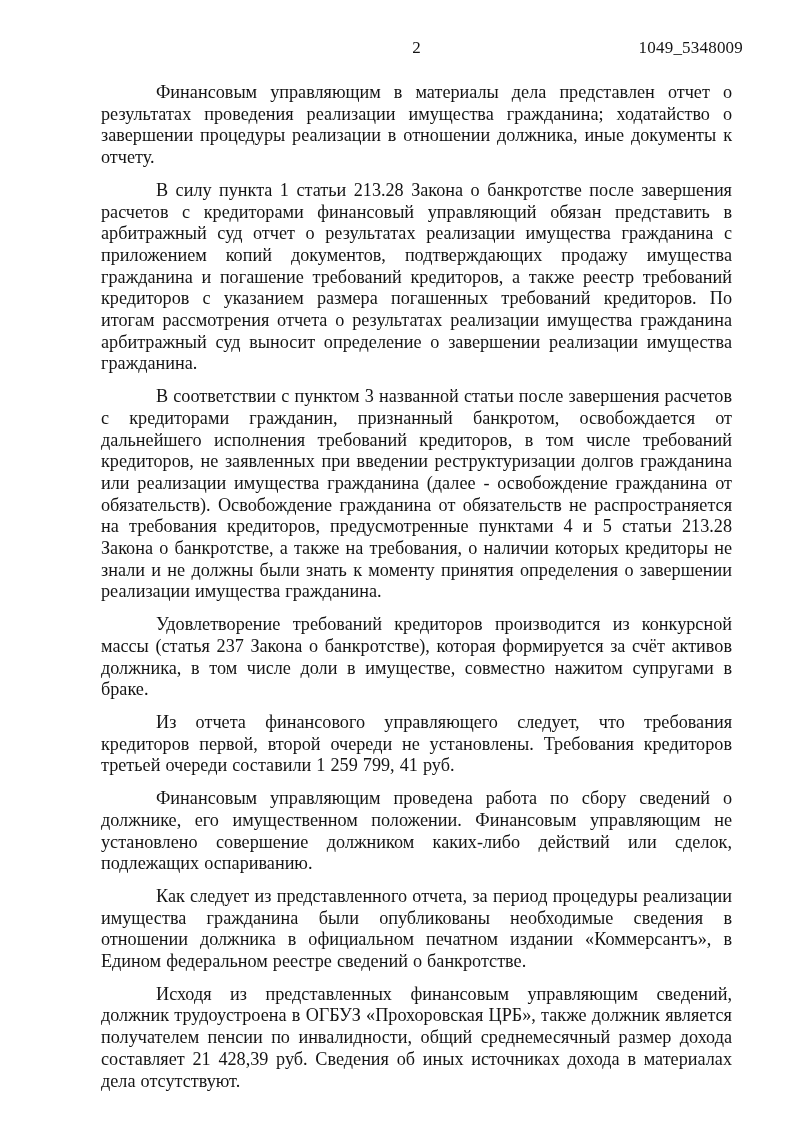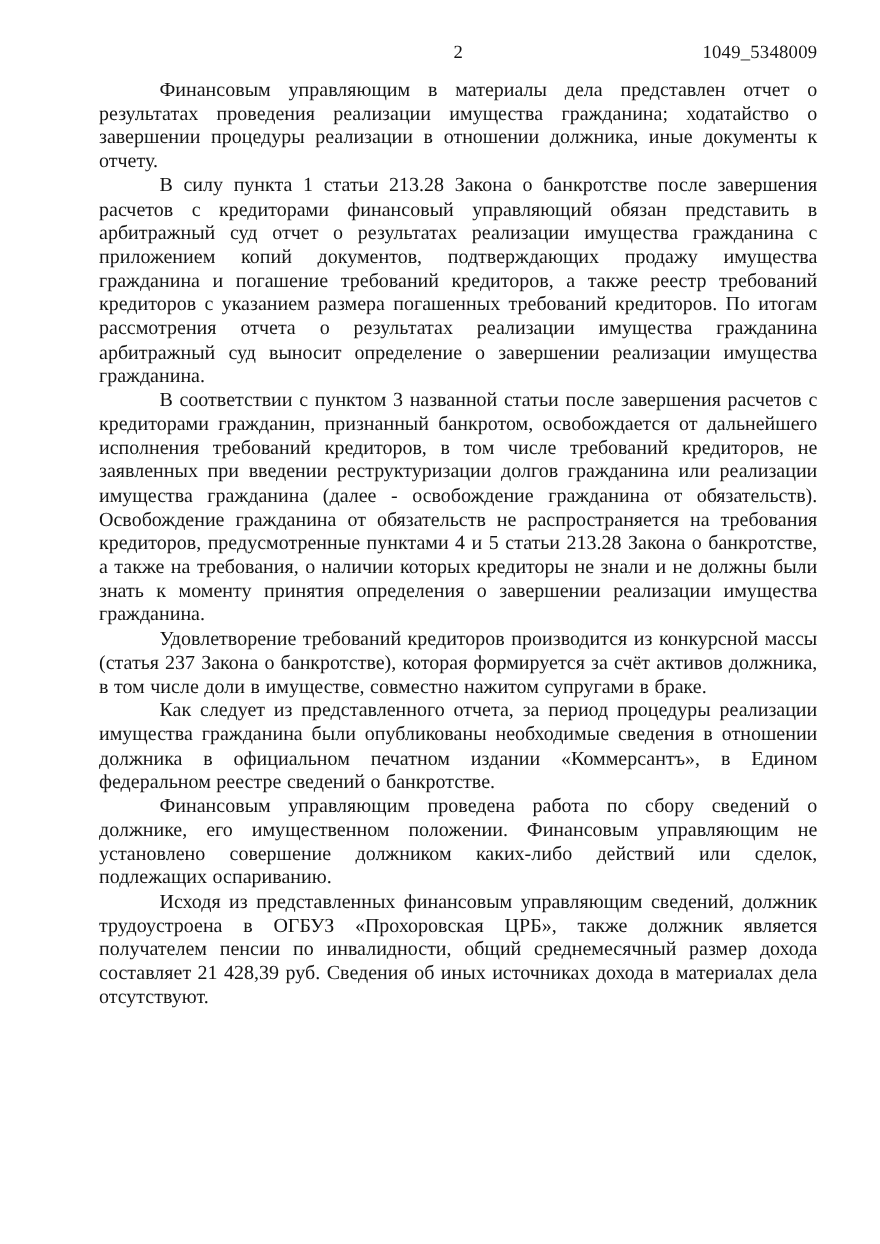--- a/index.html
+++ b/index.html
@@ -39,36 +39,37 @@
     position: absolute;
     top: 71px;
     left: 90px;
     right: 57px;
     font-size: 18.2px;
     line-height: 21.7px;
     text-align: justify;
     text-align-last: left;
   }
   .doc-body p {
-    margin: 0;
+    margin: 11px;
     padding: 0;
     text-indent: 55px;
     word-spacing: 0.5px;
   }
 </style>
 </head>
 <body>
 
 <div class="page">
   <div class="header">
     <span class="page-number">2</span>
     <span class="doc-id">1049_5348009</span>
   </div>
   <div class="doc-body">
     <p>Финансовым управляющим в материалы дела представлен отчет о результатах проведения реализации имущества гражданина; ходатайство о завершении процедуры реализации в отношении должника, иные документы к отчету.</p>
     <p>В силу пункта 1 статьи 213.28 Закона о банкротстве после завершения расчетов с кредиторами финансовый управляющий обязан представить в арбитражный суд отчет о результатах реализации имущества гражданина с приложением копий документов, подтверждающих продажу имущества гражданина и погашение требований кредиторов, а также реестр требований кредиторов с указанием размера погашенных требований кредиторов. По итогам рассмотрения отчета о результатах реализации имущества гражданина арбитражный суд выносит определение о завершении реализации имущества гражданина.</p>
     <p>В соответствии с пунктом 3 названной статьи после завершения расчетов с кредиторами гражданин, признанный банкротом, освобождается от дальнейшего исполнения требований кредиторов, в том числе требований кредиторов, не заявленных при введении реструктуризации долгов гражданина или реализации имущества гражданина (далее - освобождение гражданина от обязательств). Освобождение гражданина от обязательств не распространяется на требования кредиторов, предусмотренные пунктами 4 и 5 статьи 213.28 Закона о банкротстве, а также на требования, о наличии которых кредиторы не знали и не должны были знать к моменту принятия определения о завершении реализации имущества гражданина.</p>
     <p>Удовлетворение требований кредиторов производится из конкурсной массы (статья 237 Закона о банкротстве), которая формируется за счёт активов должника, в том числе доли в имуществе, совместно нажитом супругами в браке.</p>
+    <p>Из отчета финансового управляющего следует, что требования кредиторов первой, второй очереди не установлены. Требования кредиторов третьей очереди составили 1 259 799, 41 руб.</p>
+    <p>Финансовым управляющим проведена работа по сбору сведений о должнике, его имущественном положении. Финансовым управляющим не установлено совершение должником каких-либо действий или сделок, подлежащих оспариванию.</p>
     <p>Как следует из представленного отчета, за период процедуры реализации имущества гражданина были опубликованы необходимые сведения в отношении должника в официальном печатном издании «Коммерсантъ», в Едином федеральном реестре сведений о банкротстве.</p>
-    <p>Финансовым управляющим проведена работа по сбору сведений о должнике, его имущественном положении. Финансовым управляющим не установлено совершение должником каких-либо действий или сделок, подлежащих оспариванию.</p>
     <p>Исходя из представленных финансовым управляющим сведений, должник трудоустроена в ОГБУЗ «Прохоровская ЦРБ», также должник является получателем пенсии по инвалидности, общий среднемесячный размер дохода составляет 21 428,39 руб. Сведения об иных источниках дохода в материалах дела отсутствуют.</p>
   </div>
 </div>
 
 </body></html>

